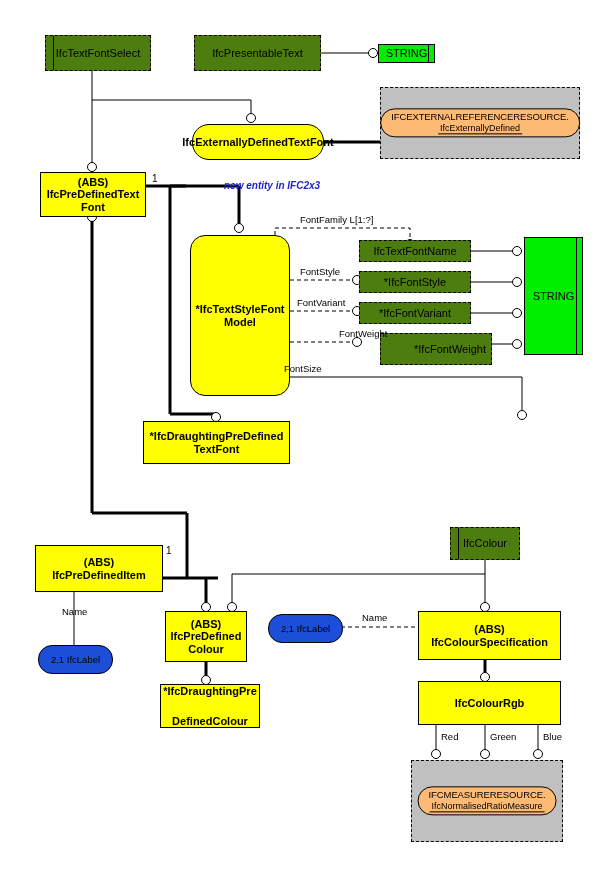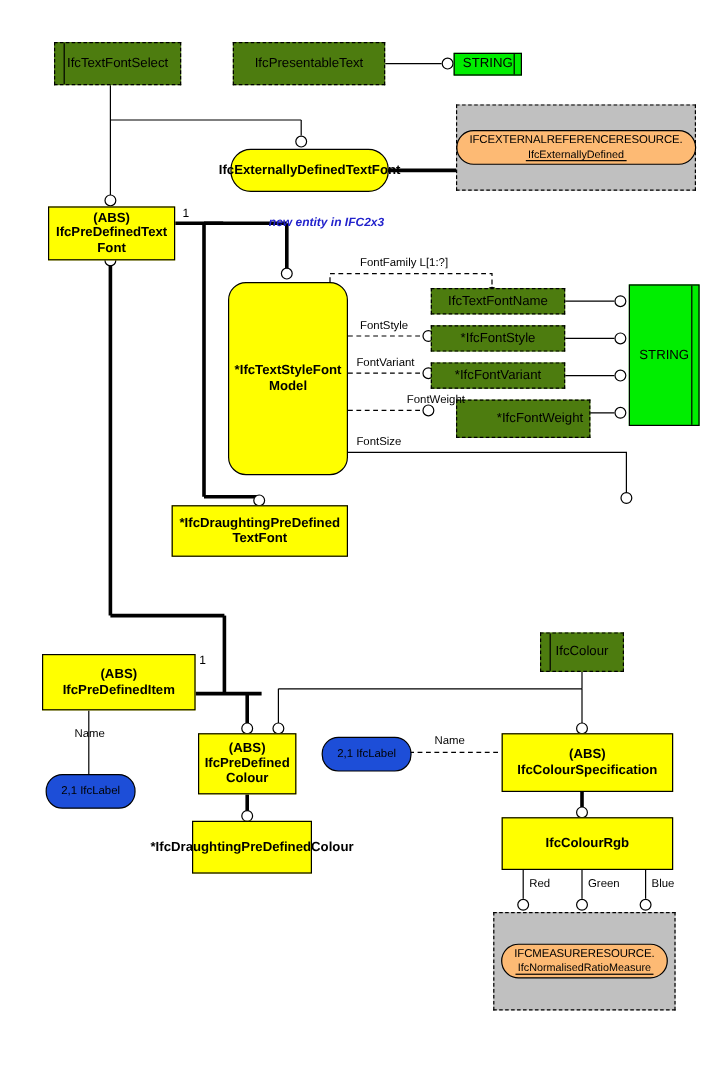--- a/index.html
+++ b/index.html
@@ -262,21 +262,21 @@
 
   <div class="node entity" style="left:190px; top:235px; width:100px; height:161px; flex-direction:column;border-radius:15px;">
     <span>*IfcTextStyleFont</span>
     <span>Model</span>
   </div>
 
   <div class="edge-label" style="left:300px; top:214px;">FontFamily  L[1:?]</div>
   <div class="edge-label" style="left:300px; top:266px;">FontStyle</div>
   <div class="edge-label" style="left:297px; top:297px;">FontVariant</div>
   <div class="edge-label" style="left:307px; top:328px;margin-left:32px;">FontWeight</div>
-  <div class="edge-label" style="left:297px; top:363px;">FontSize</div>
+  <div class="edge-label" style="left:284px; top:363px;">FontSize</div>
 
   <div class="node select-type" style="left:359px; top:240px; width:112px; height:22px;">
     <span>IfcTextFontName</span>
   </div>
 
   <div class="node select-type" style="left:359px; top:271px; width:112px; height:22px;">
     <span>*IfcFontStyle</span>
   </div>
 
   <div class="node select-type" style="left:359px; top:302px; width:112px; height:22px;">
@@ -314,21 +314,21 @@
   <div class="oval" style="left:38px; top:645px; width:73px; height:27px;">
     <span>2,1  IfcLabel</span>
   </div>
 
   <div class="node entity" style="left:165px; top:611px; width:82px; height:51px; flex-direction:column;">
     <span>(ABS)</span>
     <span>IfcPreDefined</span>
     <span>Colour</span>
   </div>
 
-  <div class="node entity" style="left:160px; top:684px; width:100px; height:44px; flex-direction:row;">
+  <div class="node entity" style="left:160px; top:684px; width:100px; height:44px; flex-direction:column;justify-content:space-between;">
     <span>*IfcDraughtingPre</span>
     <span>DefinedColour</span>
   </div>
 
   <div class="oval" style="left:268px; top:614px; width:73px; height:27px;">
     <span>2,1  IfcLabel</span>
   </div>
   <div class="edge-label" style="left:362px; top:612px;">Name</div>
 
   <div class="node entity" style="left:418px; top:611px; width:143px; height:49px; flex-direction:column;">

